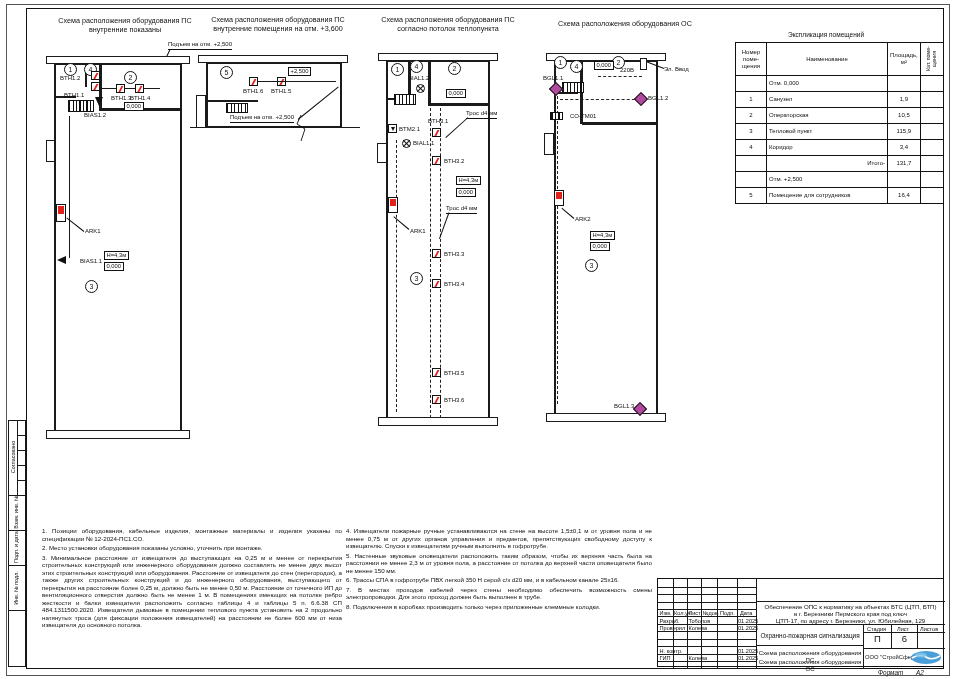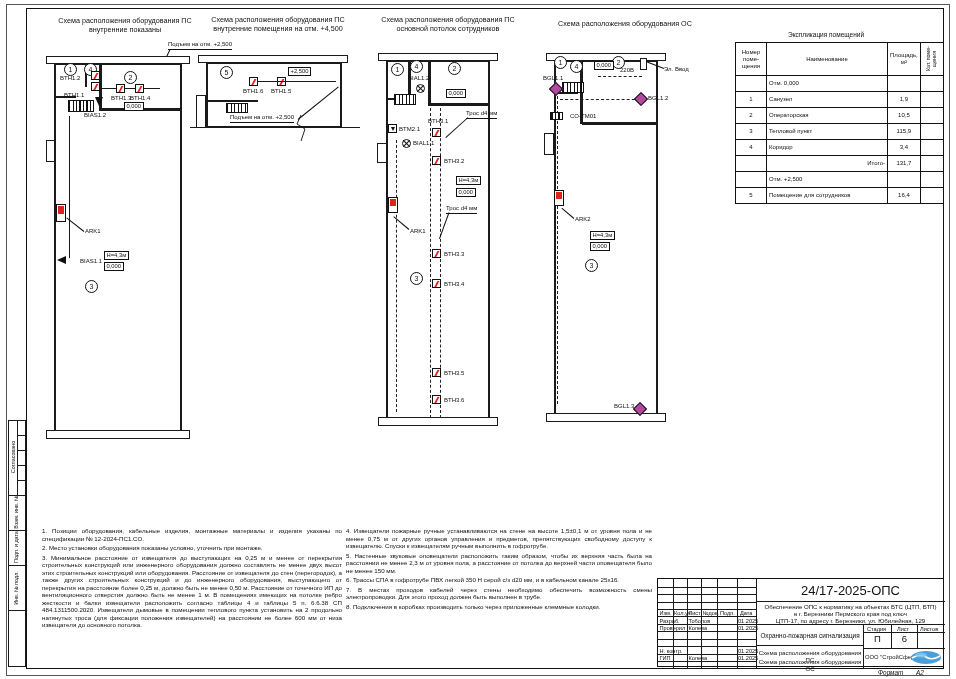--- a/index.html
+++ b/index.html
@@ -112,21 +112,21 @@
     <div class="lab" style="left:85px;top:228px;">ARK1</div>
     <div class="hornl" style="left:57px;top:256px;"></div>
     <div class="lab" style="left:80px;top:258px;">BIAS1.1</div>
     <div class="ebox" style="left:104px;top:251px;">H=4,3м</div>
     <div class="ebox" style="left:104px;top:262px;">0,000</div>
   </div>
 
   <div>
     <div class="stitle" style="left:198px;top:15px;width:160px;">
       <div>Схема расположения оборудования ПС</div>
-      <div>внутренние помещения на отм. +4,500</div>
+      <div>внутренние помещения на отм. +3,600</div>
     </div>
     <div class="flange" style="left:198px;top:55px;width:150px;height:8px;"></div>
     <div class="outline" style="left:206px;top:62px;width:136px;height:66px;"></div>
     <div class="wall" style="left:190px;top:127px;width:170px;height:1.2px;"></div>
     <svg class="abs" style="left:294px;top:115px;" width="14" height="26" viewBox="0 0 14 26">
       <polyline points="7,0 3,9 11,14 7,26" fill="none" stroke="#111" stroke-width="0.9"></polyline>
     </svg>
     <div class="thin" style="left:196px;top:95px;width:10px;height:33px;"></div>
     <div class="wall" style="left:208px;top:100px;width:50px;height:2px;"></div>
     <div class="stairs" style="left:226px;top:103px;width:22px;height:10px;"></div>
@@ -137,21 +137,21 @@
     <div class="wall" style="left:258px;top:81px;width:78px;height:1px;"></div>
     <div class="lab" style="left:243px;top:88px;">BTH1.6</div>
     <div class="lab" style="left:271px;top:88px;">BTH1.5</div>
     <div class="lab ulab" style="left:230px;top:114px;">Подъем на отм. +2,500</div>
     <div class="lead" style="left:298px;top:119px;width:52px;transform:rotate(-39deg);"></div>
   </div>
 
   <div>
     <div class="stitle" style="left:366px;top:15px;width:164px;">
       <div>Схема расположения оборудования ПС</div>
-      <div>основной потолок сотрудников</div>
+      <div>согласно потолок теплопункта</div>
     </div>
     <div class="flange" style="left:378px;top:53px;width:120px;height:8px;"></div>
     <div class="outline" style="left:386px;top:60px;width:104px;height:362px;"></div>
     <div class="flange" style="left:378px;top:417px;width:120px;height:9px;"></div>
     <div class="wall" style="left:408px;top:62px;width:2.5px;height:38px;"></div>
     <div class="wall" style="left:388px;top:98px;width:22px;height:2px;"></div>
     <div class="wall" style="left:428px;top:62px;width:2.5px;height:44px;"></div>
     <div class="wall" style="left:428px;top:103px;width:60px;height:2.5px;"></div>
     <div class="stairs" style="left:394px;top:94px;width:22px;height:11px;"></div>
     <div class="thin" style="left:377px;top:143px;width:10px;height:20px;"></div>
@@ -356,21 +356,20 @@
     <div class="st" style="left:80px;top:38.5px;">01.2025</div>
     <div class="st" style="left:1.5px;top:46px;">Проверил</div>
     <div class="st" style="left:30.5px;top:46px;">Колева</div>
     <div class="st" style="left:80px;top:46px;">01.2025</div>
     <div class="st" style="left:1.5px;top:68.5px;">Н. контр.</div>
     <div class="st" style="left:80px;top:68.5px;">01.2025</div>
     <div class="st" style="left:1.5px;top:76px;">ГИП</div>
     <div class="st" style="left:30.5px;top:76px;">Колева</div>
     <div class="st" style="left:80px;top:76px;">01.2025</div>
 
-    <div class="stc" style="left:98px;top:4px;width:189px;font-size:13px;line-height:15px;">24/17-2025-ОПС</div>
     <div class="stc" style="left:100px;top:24px;width:185px;">Обеспечение ОПС к нормативу на объектах БТС (ЦТП, БТП)</div>
     <div class="stc" style="left:100px;top:31px;width:185px;">в г. Березники Пермского края под ключ</div>
     <div class="stc" style="left:100px;top:38px;width:185px;">ЦТП-17, по адресу г. Березники, ул. Юбилейная, 129</div>
     <div class="stc" style="left:99px;top:53px;width:106px;font-size:6.4px;">Охранно-пожарная сигнализация</div>
     <div class="st" style="left:209px;top:46.5px;">Стадия</div>
     <div class="st" style="left:239px;top:46.5px;">Лист</div>
     <div class="st" style="left:262px;top:46.5px;">Листов</div>
     <div class="stc" style="left:206px;top:56px;width:27px;font-size:9.5px;">П</div>
     <div class="stc" style="left:234px;top:56px;width:25px;font-size:9.5px;">6</div>
     <div class="stc" style="left:99px;top:70px;width:106px;">Схема расположения оборудования ПС</div>

